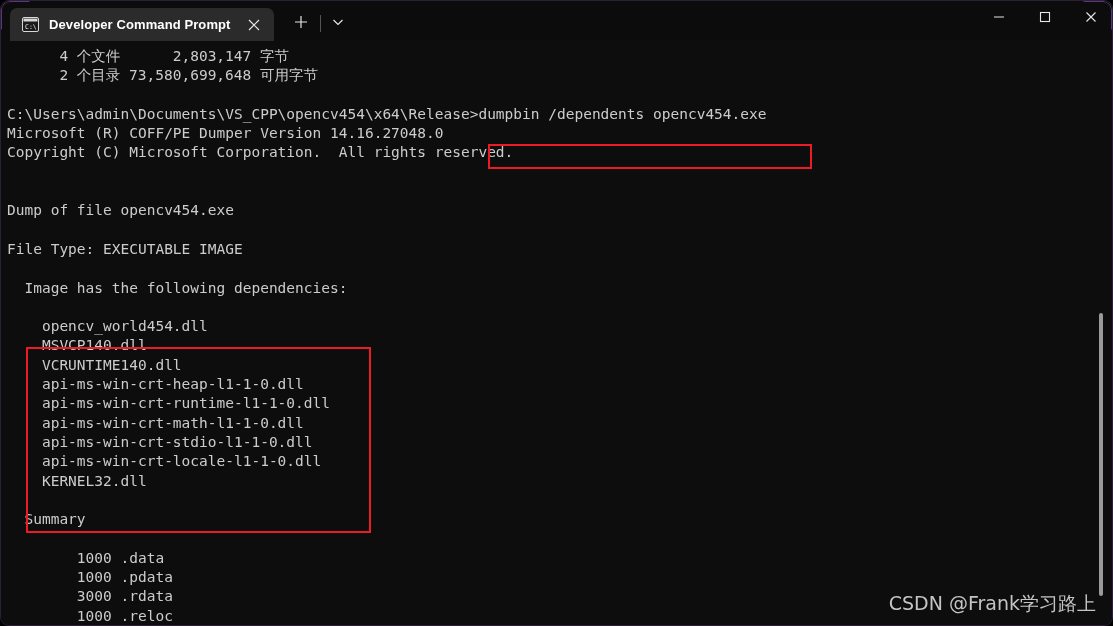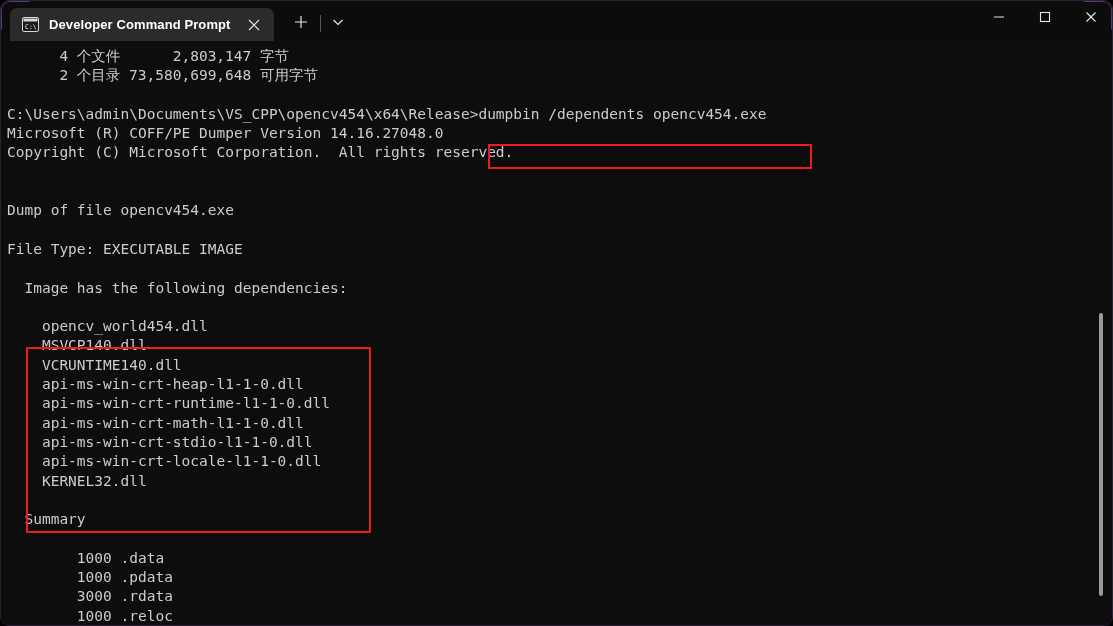--- a/index.html
+++ b/index.html
@@ -299,14 +299,15 @@
         1000 .reloc</pre>
 
     <div id="redbox-cmd" class="redbox"></div>
     <div id="redbox-dlls" class="redbox"></div>
   </div>
 
   <div id="scrollbar-track">
     <div id="scrollbar-thumb"></div>
   </div>
 
+  <div id="watermark">CSDN @Frank学习路上</div>
 
 </div>
 
 </body></html>

